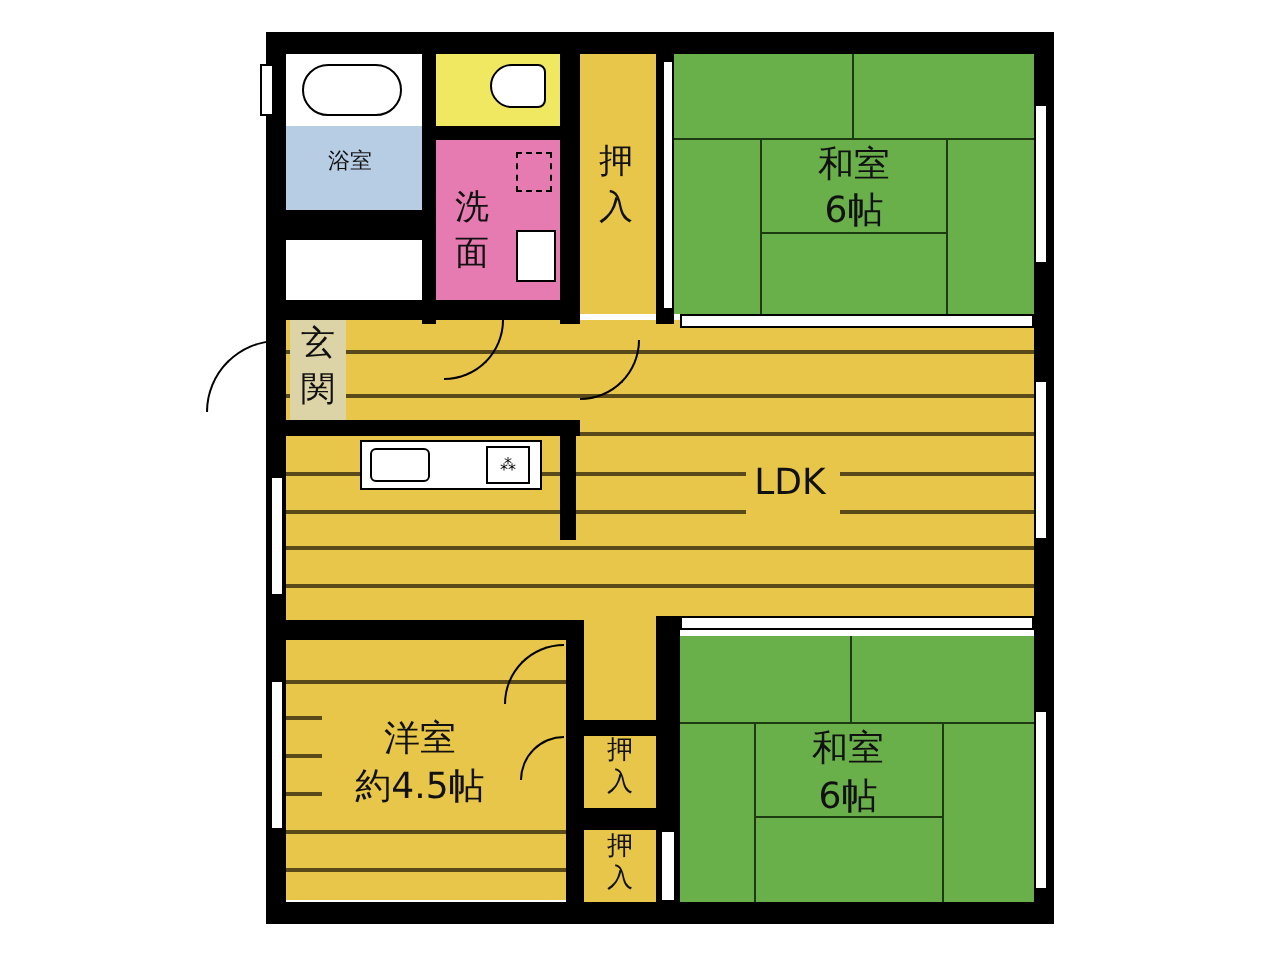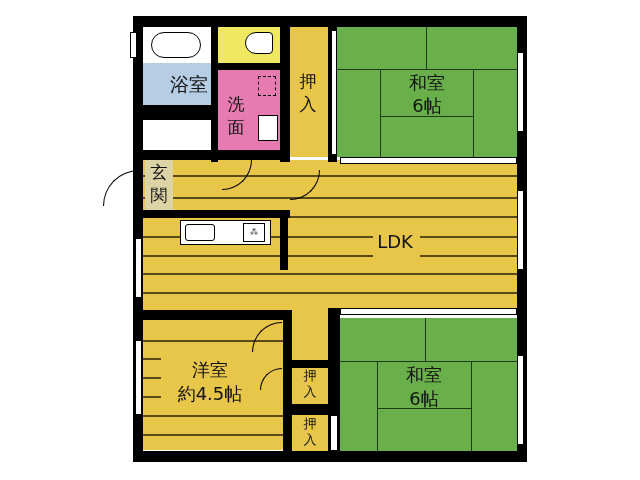--- a/index.html
+++ b/index.html
@@ -29,21 +29,21 @@
 <div class="line" style="left:143px;top:236px;width:230px;"></div>
 <div class="line" style="left:420px;top:236px;width:99px;"></div>
 <div class="line" style="left:143px;top:255px;width:230px;"></div>
 <div class="line" style="left:420px;top:255px;width:99px;"></div>
 <div class="line" style="left:143px;top:273px;width:376px;"></div>
 <div class="line" style="left:143px;top:292px;width:376px;"></div>
 
 <div class="abs" style="left:143px;top:27px;width:68px;height:36px;background:#fff;"></div>
 <div class="abs" style="left:151px;top:32px;width:50px;height:26px;border:1px solid #000;border-radius:13px;box-sizing:border-box;"></div>
 <div class="abs" style="left:143px;top:63px;width:68px;height:42px;background:#b7cde4;"></div>
-<div class="lbl" style="left:164px;top:76px;width:50px;font-size:19px;font-family:Liberation Mono, monospace;">浴室</div>
+<div class="lbl" style="left:150px;top:76px;width:50px;font-size:11px;font-family:Liberation Mono, monospace;">浴室</div>
 <div class="abs" style="left:143px;top:120px;width:68px;height:30px;background:#fff;"></div>
 
 <div class="abs" style="left:218px;top:27px;width:62px;height:36px;background:#f0e860;"></div>
 <div class="abs" style="left:245px;top:32px;width:28px;height:22px;border:1px solid #000;border-radius:11px 4px 4px 11px;background:#fff;box-sizing:border-box;"></div>
 
 <div class="abs" style="left:218px;top:70px;width:62px;height:80px;background:#e57bb0;"></div>
 <div class="lbl" style="left:224px;top:95px;width:24px;font-size:17px;">洗</div>
 <div class="lbl" style="left:224px;top:118px;width:24px;font-size:17px;">面</div>
 <div class="abs" style="left:258px;top:76px;width:18px;height:20px;border:1px dashed #000;box-sizing:border-box;"></div>
 <div class="abs" style="left:258px;top:115px;width:20px;height:26px;background:#fff;border:1px solid #000;box-sizing:border-box;"></div>

